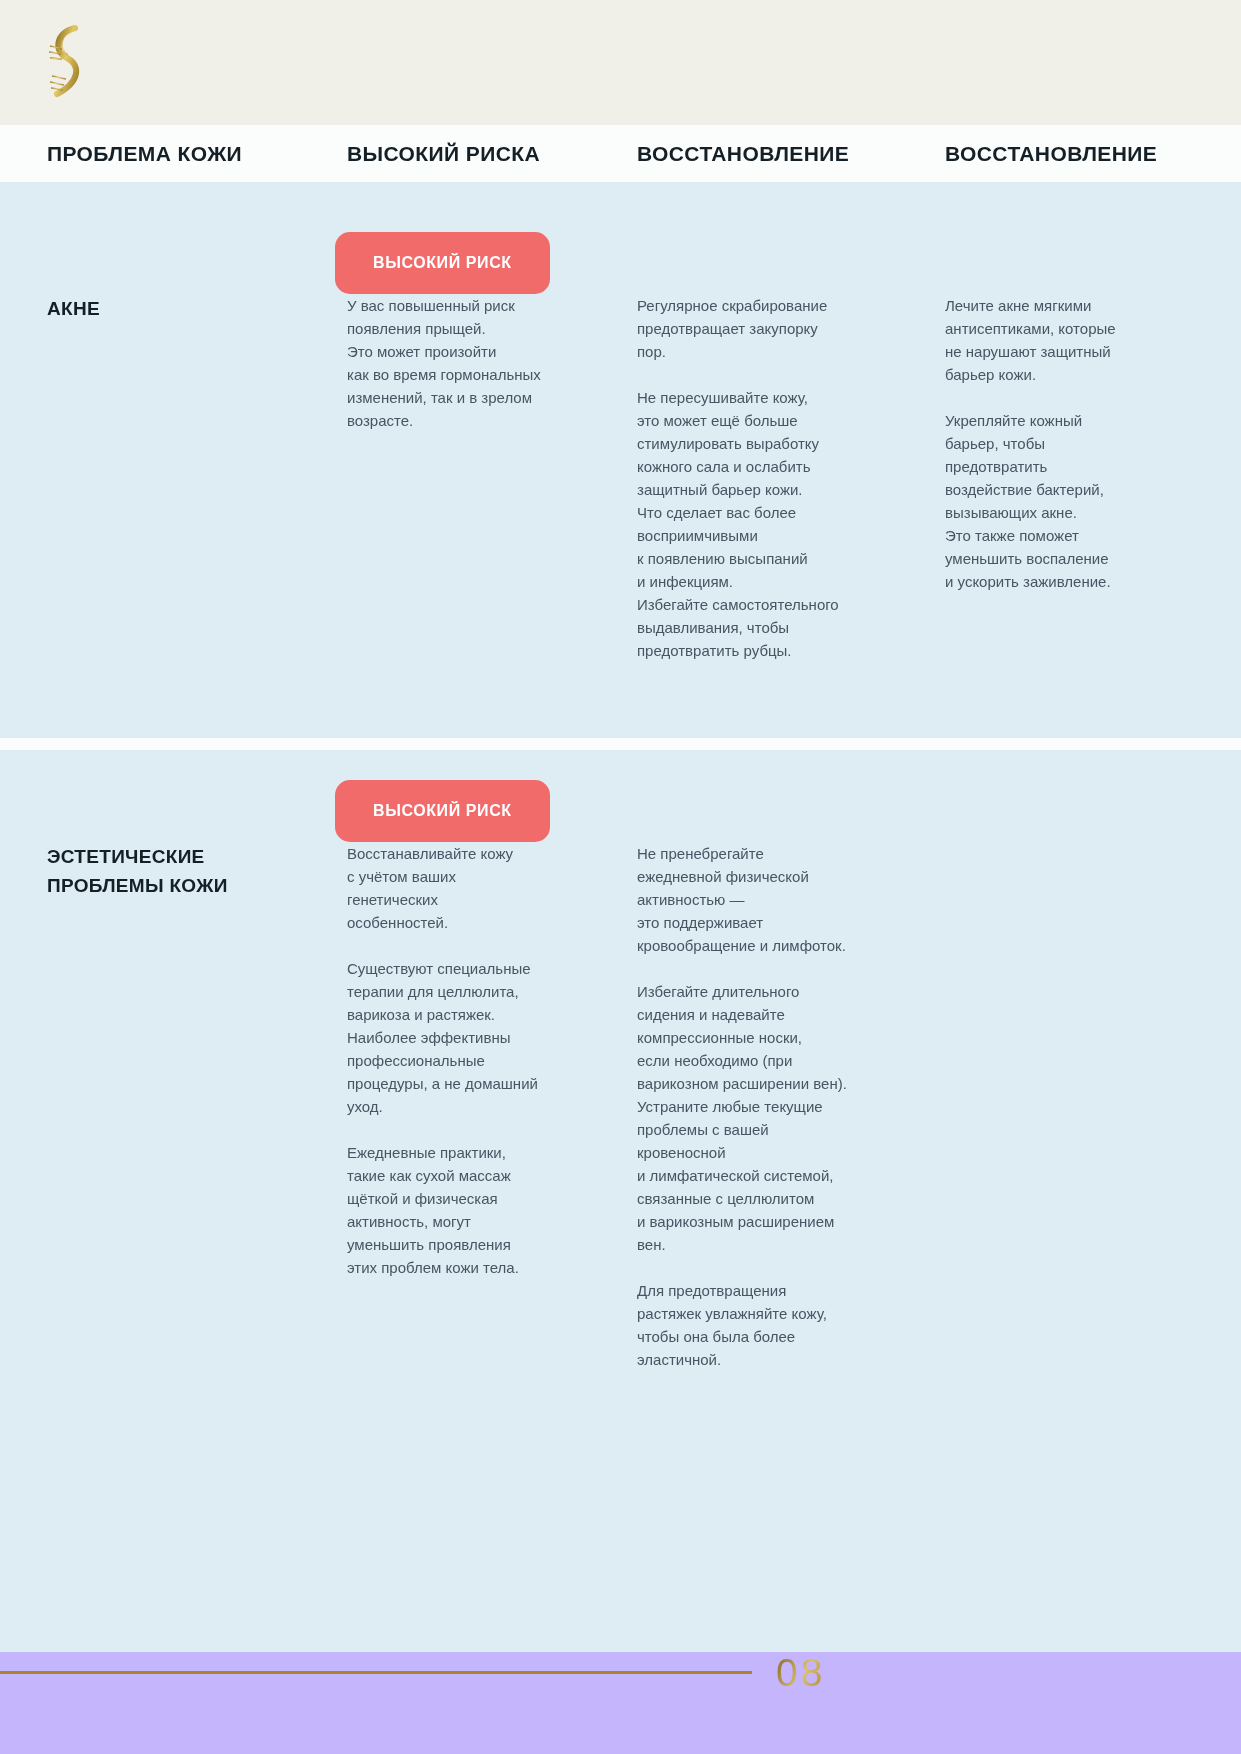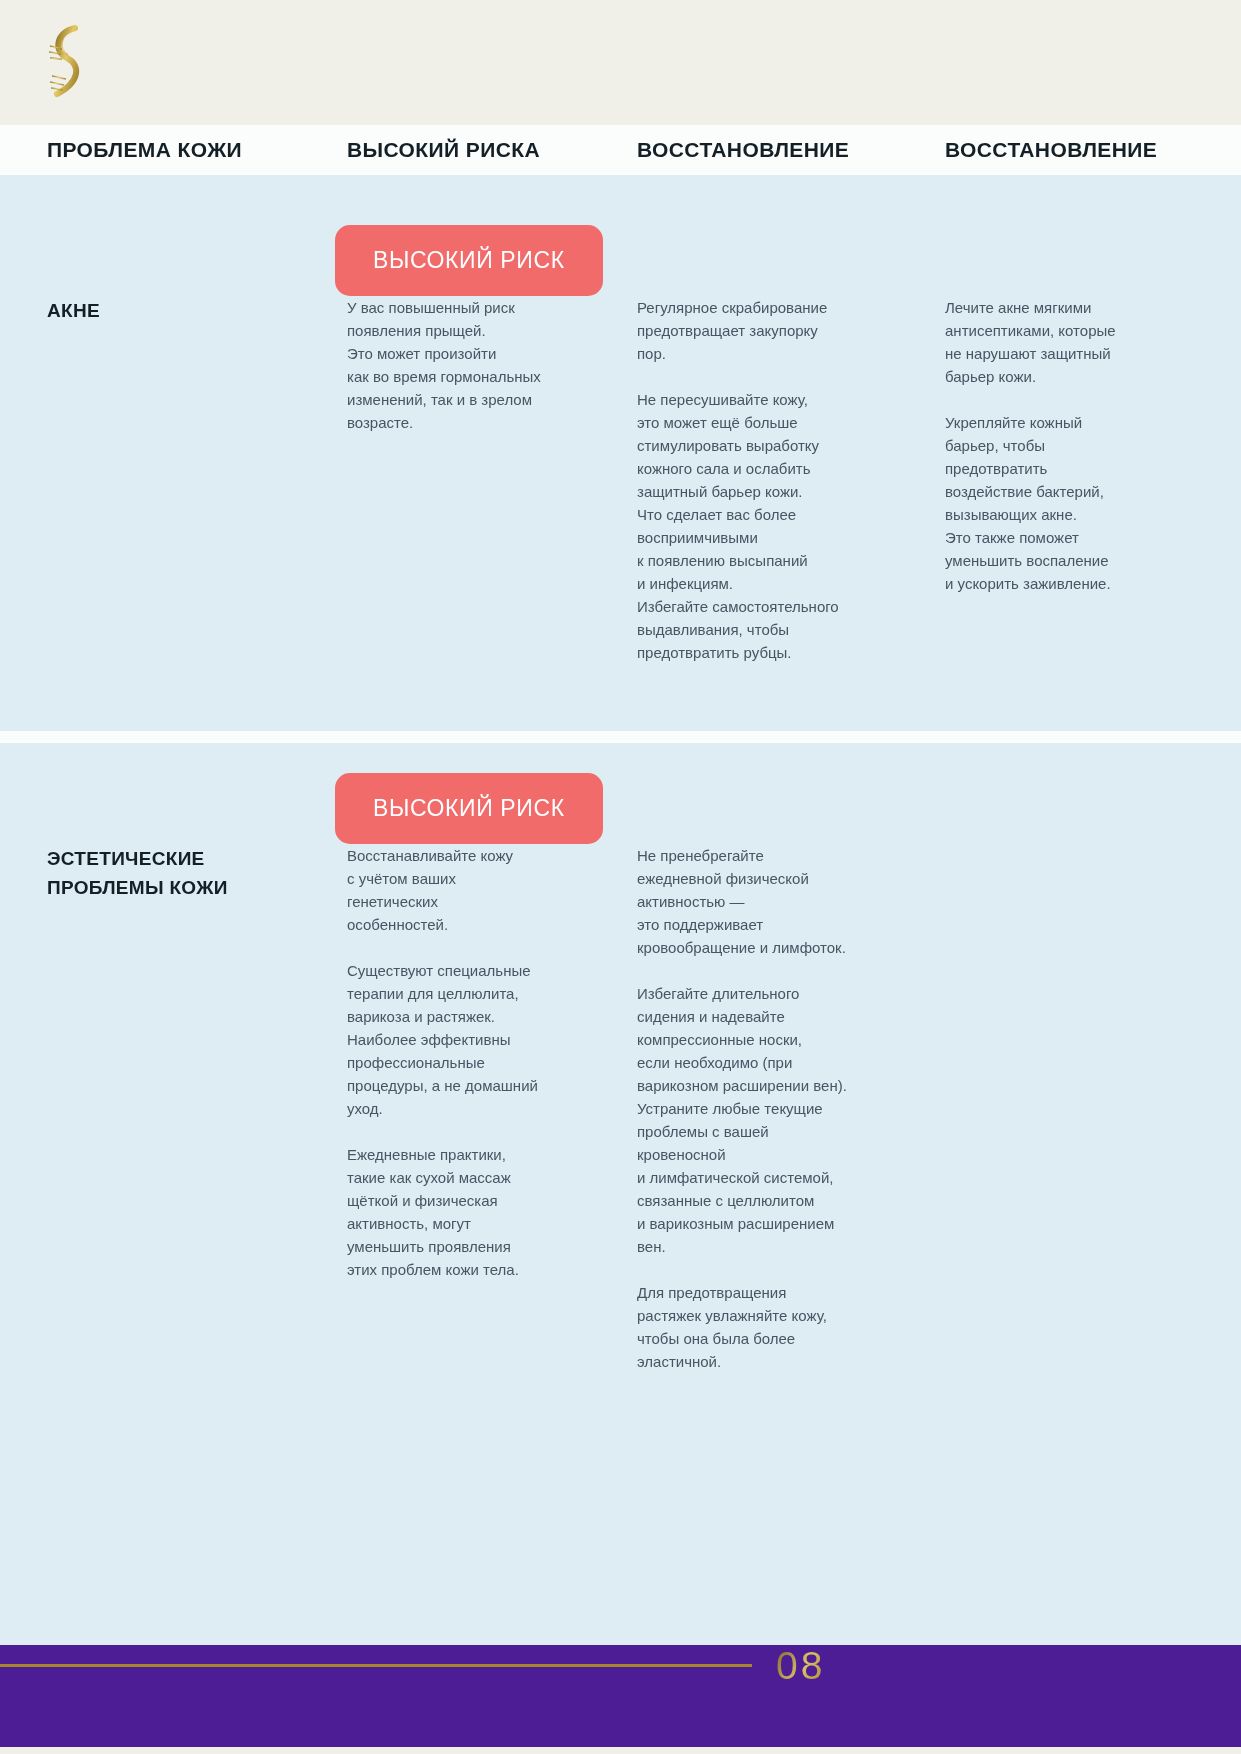--- a/index.html
+++ b/index.html
@@ -10,59 +10,59 @@
     -webkit-font-smoothing:antialiased;
   }
   .page { position:relative; width:1241px; height:1754px; overflow:hidden; }
 
   
   .brand-bar { height:125px; position:relative; background:#f0efe8; }
   .logo { position:absolute; left:44px; top:24px; width:44px; height:76px; }
 
   
   .header-row {
-    height:50px; background:#fbfdfd;
+    height:57px; background:#fbfdfd;
     display:grid; grid-template-columns:300px 290px 308px 1fr;
     padding:0 36px 0 47px; align-items:center;
   }
   .header-cell {
     font-size:21px; font-weight:700; color:#141f26; letter-spacing:0.4px;
   }
 
   
   .risk-section { background:#deecf4; padding:0 36px 0 47px; box-sizing:border-box; }
   .section-1 { min-height:556px; }
   .section-2 { min-height:902px; }
   .section-gap { height:12px; background:#fbfdfd; }
 
   .badge-row { padding-left:288px; }
   .section-1 .badge-row { padding-top:50px; }
   .section-2 .badge-row { padding-top:30px; }
   .badge {
     display:inline-block;
     background:#f16b6b; color:#ffffff;
-    font-size:23px; font-weight:400; letter-spacing:0.6px;
+    font-size:16px; font-weight:700; letter-spacing:0.6px;
     padding:22px 38px; border-radius:15px;
   }
 
   .content-grid {
     display:grid; grid-template-columns:300px 290px 308px 1fr;
   }
   .cell {
     font-size:15px; line-height:23px; color:#465662;
     white-space:pre-line; padding-right:26px;
   }
   .problem-cell {
     font-size:19px; font-weight:700; color:#141f26;
     line-height:29px; letter-spacing:0.3px; white-space:pre-line;
     padding-right:26px;
   }
 
   
-  .footer { position:relative; height:102px; background:#4c1d95;text-align:right; }
+  .footer { position:relative; height:102px; background:#c4b5fd;text-align:right; }
   .gold-rule {
     position:absolute; top:19px; left:0;
     width:752px; height:3px; background:#a7852e;
   }
   .page-num {
     position:absolute; left:776px; top:-3px;
     font-size:39px; letter-spacing:3px; line-height:48px;
     background:linear-gradient(120deg,#8c7030 10%,#dcc06a 55%,#a98a33 95%);
     -webkit-background-clip:text; background-clip:text;
     color:transparent;

